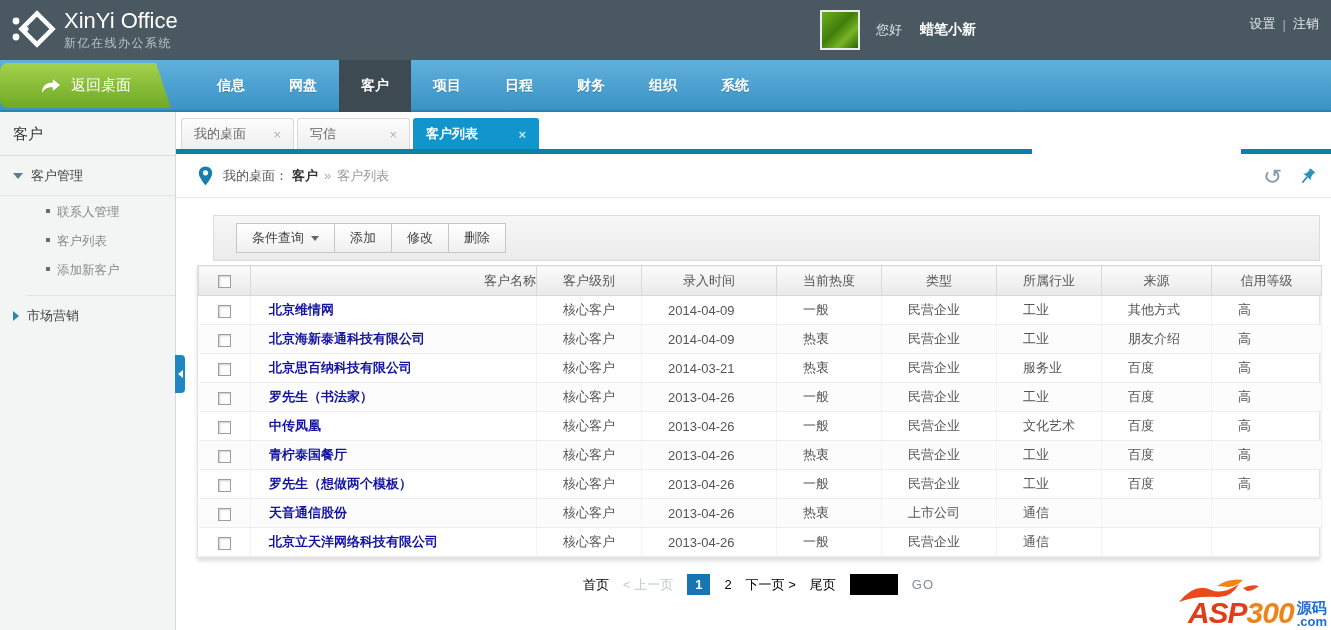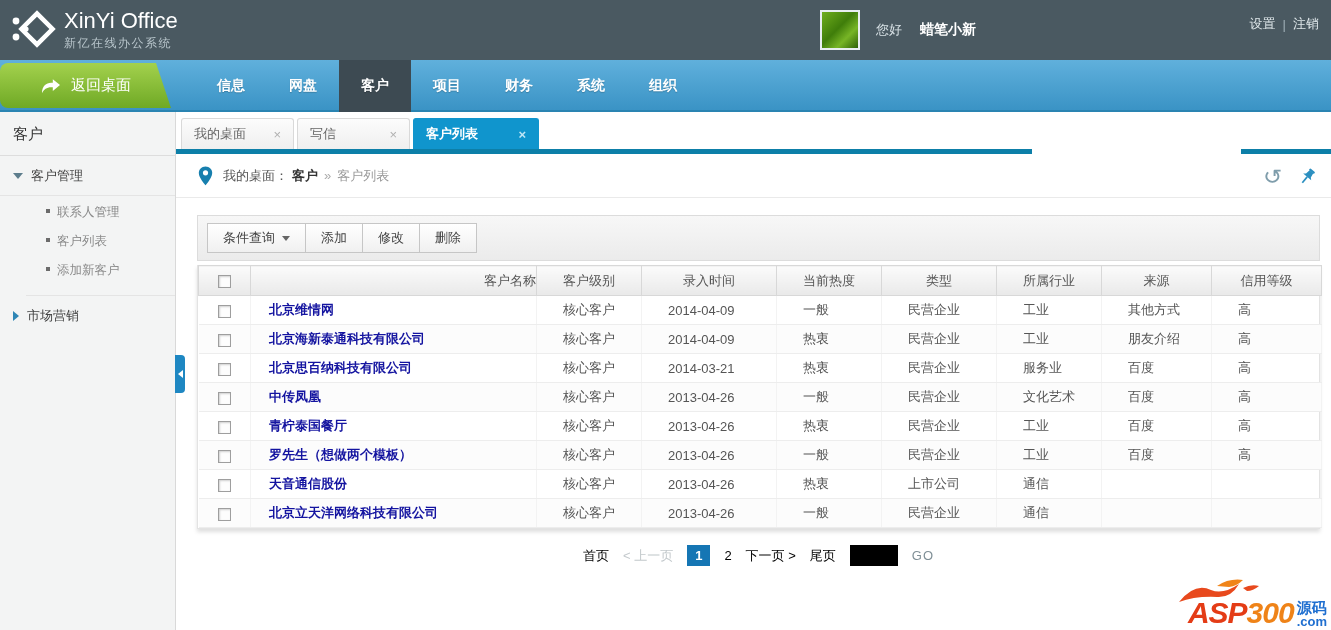--- a/index.html
+++ b/index.html
@@ -77,21 +77,21 @@
   .bc-prefix { color:#555; }
   .bc-section { color:#333; font-weight:bold; margin-left:4px; }
   .bc-sep { color:#aaa; margin:0 6px; }
   .bc-current { color:#999; }
   .bc-actions { position:absolute; right:14px; top:0; height:44px; display:flex; align-items:center; gap:16px; }
   .undo-icon { color:#7f9dab; font-size:21px; line-height:1; cursor:pointer; transform:scaleX(1.1); }
   .pushpin-icon { width:19px; height:19px; cursor:pointer; }
 
   
   .content-inner { padding:17px 11px 0 21px; }
-  .toolbar { border:1px solid #dcdcdc; background:linear-gradient(#f7f7f7,#ebebeb); padding:7px 9px; }
+  .toolbar { border:1px solid #dcdcdc; background:linear-gradient(#f7f7f7,#ebebeb); padding:7px 22px;margin-left:16px; }
   .btn { display:inline-flex; align-items:center; gap:7px; border:1px solid #c6c6c6;
       background:linear-gradient(#ffffff,#f0f0f0); padding:5px 15px; font-size:13px; color:#444;
       margin-right:-1px; cursor:pointer; }
   .caret-down { width:0; height:0; border-left:4px solid transparent; border-right:4px solid transparent;
       border-top:5px solid #666; }
 
   .table-wrap { margin-top:4px; border:1px solid #e3e3e3; border-top:none;
       box-shadow:0 3px 4px rgba(0,0,0,0.13); }
   table { width:100%; border-collapse:collapse; table-layout:fixed; }
   thead th { height:30px; background:linear-gradient(#fbfbfb,#e9e9e9); border:1px solid #d8d8d8;
@@ -161,23 +161,24 @@
       <svg class="back-arrow" viewBox="0 0 24 20">
         <path d="M2 18 C2 9 8 5.5 14 6.5 L14 2.5 L22 9 L14 15.5 L14 11.5 C9 10.5 4 13 2 18 Z" fill="#fff"></path>
       </svg>
       <span>返回桌面</span>
     </div>
     <div class="nav-items">
       <div class="nav-item">信息</div>
       <div class="nav-item">网盘</div>
       <div class="nav-item active">客户</div>
       <div class="nav-item">项目</div>
+      <div class="nav-item">日程</div>
       <div class="nav-item">财务</div>
+      <div class="nav-item">组织</div>
       <div class="nav-item">系统</div>
-      <div class="nav-item">组织</div>
     </div>
   </div>
 
   <div class="main">
 
     <div class="sidebar">
       <div class="sidebar-title">客户</div>
       <div class="tree-group">
         <span class="tri-down"></span>
         <span>客户管理</span>
@@ -300,20 +301,31 @@
     <td class="cell-text">核心客户</td>
     <td class="cell-text">2014-03-21</td>
     <td class="cell-text">热衷</td>
     <td class="cell-text">民营企业</td>
     <td class="cell-text">服务业</td>
     <td class="cell-text">百度</td>
     <td class="cell-text">高</td>
   </tr>
                 <tr>
     <td class="col-check"><span class="checkbox"></span></td>
+    <td class="col-name"><span class="name-link cell-text">罗先生（书法家）</span></td>
+    <td class="cell-text">核心客户</td>
+    <td class="cell-text">2013-04-26</td>
+    <td class="cell-text">一般</td>
+    <td class="cell-text">民营企业</td>
+    <td class="cell-text">工业</td>
+    <td class="cell-text">百度</td>
+    <td class="cell-text">高</td>
+  </tr>
+                <tr>
+    <td class="col-check"><span class="checkbox"></span></td>
     <td class="col-name"><span class="name-link cell-text">中传凤凰</span></td>
     <td class="cell-text">核心客户</td>
     <td class="cell-text">2013-04-26</td>
     <td class="cell-text">一般</td>
     <td class="cell-text">民营企业</td>
     <td class="cell-text">文化艺术</td>
     <td class="cell-text">百度</td>
     <td class="cell-text">高</td>
   </tr>
                 <tr>

